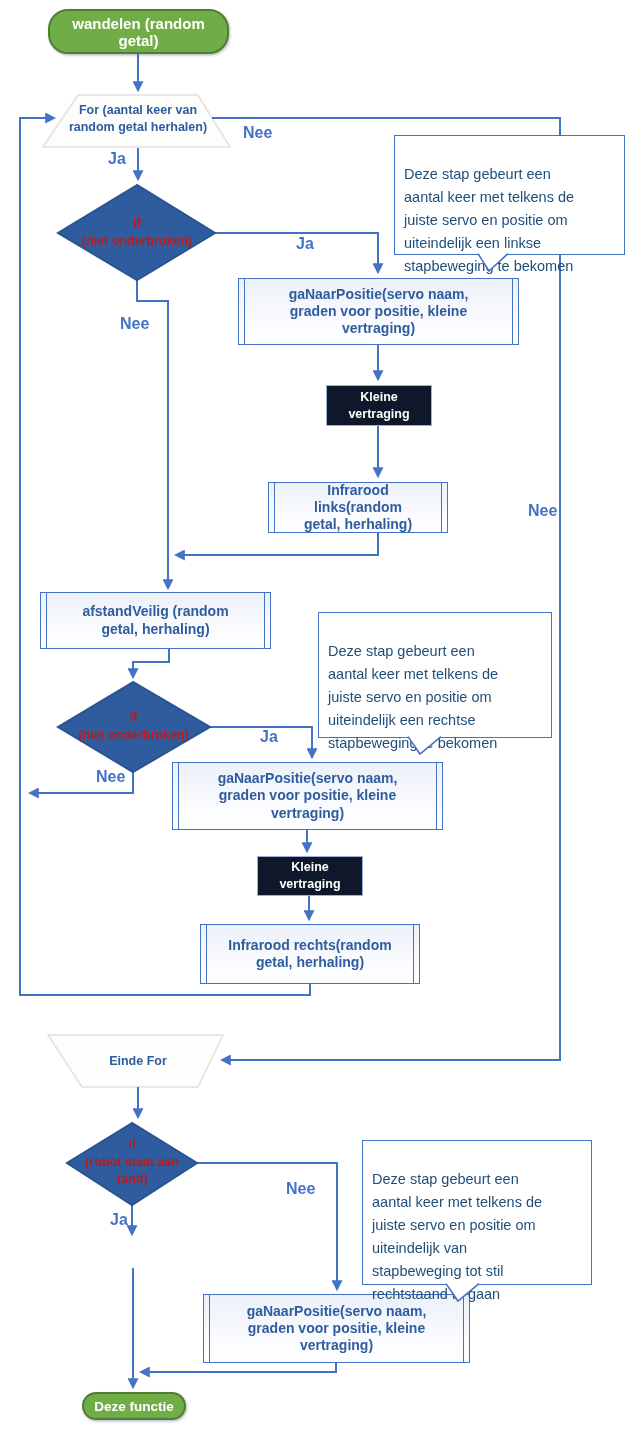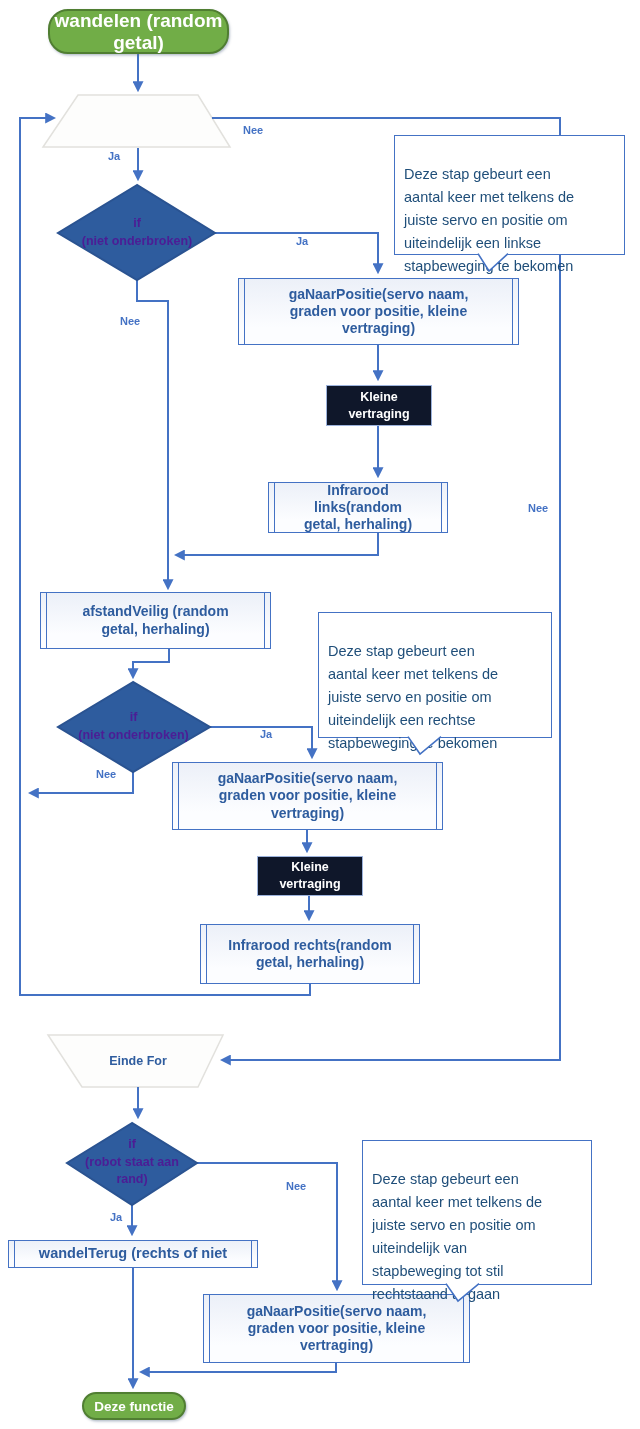--- a/index.html
+++ b/index.html
@@ -16,28 +16,28 @@
   .txt{white-space:pre-line;display:block;}
   .pill{background:#71AD47;border:2.2px solid #507E32;border-radius:20px;color:#fff;
         font-weight:bold;box-shadow:1px 1.5px 2.5px rgba(90,110,140,.45);}
   .proc{border:1.6px solid #4472C4;background:linear-gradient(180deg,#ECF0F8 0%,#FCFDFF 75%);
         color:#2E5C9E;font-weight:bold;font-size:14px;line-height:1.22;padding:0 16px;}
   .proc::before,.proc::after{content:"";position:absolute;top:0;bottom:0;width:0;
         border-left:1.6px solid #4472C4;}
   .proc::before{left:5px;} .proc::after{right:5px;}
   .delay{background:#0f172a;border:1px solid #9DB3DC;color:#fff;font-weight:bold;
         font-size:12.5px;line-height:1.35;}
-  .dtext{position:absolute;z-index:2;color:#4c1d95;font-weight:bold;font-size:12.5px;
+  .dtext{position:absolute;z-index:2;color:#b91c1c;font-weight:bold;font-size:12.5px;
         text-align:center;line-height:1.4;}
   .ttext{position:absolute;z-index:2;color:#2E5C9E;font-weight:bold;font-size:12.5px;
         text-align:center;line-height:1.35;}
   .callout{position:absolute;z-index:2;background:#fff;border:1.6px solid #4472C4;
         color:#1F4E79;font-size:14.5px;line-height:23px;padding:4px 9px;
         box-sizing:border-box;white-space:pre-line;}
-  .lbl{position:absolute;z-index:2;color:#4472C4;font-weight:bold;font-size:11px;}
+  .lbl{position:absolute;z-index:2;color:#4472C4;font-weight:bold;font-size:16px;}
 </style>
 </head>
 <body>
 
 <div id="canvas">
 
   <svg class="layer" width="640" height="1429" viewBox="0 0 640 1429">
     <defs>
       <marker id="arr" viewBox="0 0 10 10" refX="8" refY="5" markerWidth="5.5" markerHeight="5.5" orient="auto-start-reverse">
         <path d="M0,0 L10,5 L0,10 z" fill="#4472C4"></path>
@@ -65,25 +65,29 @@
     <path class="c" marker-end="url(#arr)" d="M132,1205 V1234"></path>
     <path class="c" marker-end="url(#arr)" d="M133,1268 V1387"></path>
     <path class="c" marker-end="url(#arr)" d="M197,1163 H337 V1289"></path>
     <path class="c" marker-end="url(#arr)" d="M336,1363 V1372 H141"></path>
 
     <polygon class="dia" points="137,185 58,233 137,280 215,233"></polygon>
     <polygon class="dia" points="133,682 58,727 133,772 210,727"></polygon>
     <polygon class="dia" points="132,1123 67,1163 132,1205 197,1163"></polygon>
   </svg>
 
-  <div class="node pill" style="left:48px;top:9px;width:181px;height:45px;font-size:19px;">
+  <div class="node pill" style="left:48px;top:9px;width:181px;height:45px;font-size:15px;">
     <span class="txt">wandelen (random
 getal)</span>
   </div>
 
+  <div class="ttext" style="left:53px;top:102px;width:170px;">
+    <span class="txt">For (aantal keer van
+random getal herhalen)</span>
+  </div>
 
   <div class="dtext" style="left:58px;top:215px;width:158px;">
     <span class="txt">if
 (niet onderbroken)</span>
   </div>
 
   <div class="node proc" style="left:238px;top:278px;width:281px;height:67px;">
     <span class="txt">gaNaarPositie(servo naam,
 graden voor positie, kleine
 vertraging)</span>
@@ -128,23 +132,20 @@
   <div class="ttext" style="left:58px;top:1053px;width:160px;">
     <span class="txt">Einde For</span>
   </div>
 
   <div class="dtext" style="left:70px;top:1136px;width:124px;">
     <span class="txt">if
 (robot staat aan
 rand)</span>
   </div>
 
-  <div class="node proc" style="left:8px;top:1240px;width:250px;height:28px;font-size:14.5px;">
-    <span class="txt">wandelTerug (rechts of niet</span>
-  </div>
 
   <div class="node proc" style="left:203px;top:1294px;width:267px;height:69px;">
     <span class="txt">gaNaarPositie(servo naam,
 graden voor positie, kleine
 vertraging)</span>
   </div>
 
   <div class="node pill" style="left:82px;top:1392px;width:104px;height:28px;font-size:13.5px;border-radius:14px;">
     <span class="txt">Deze functie</span>
   </div>

